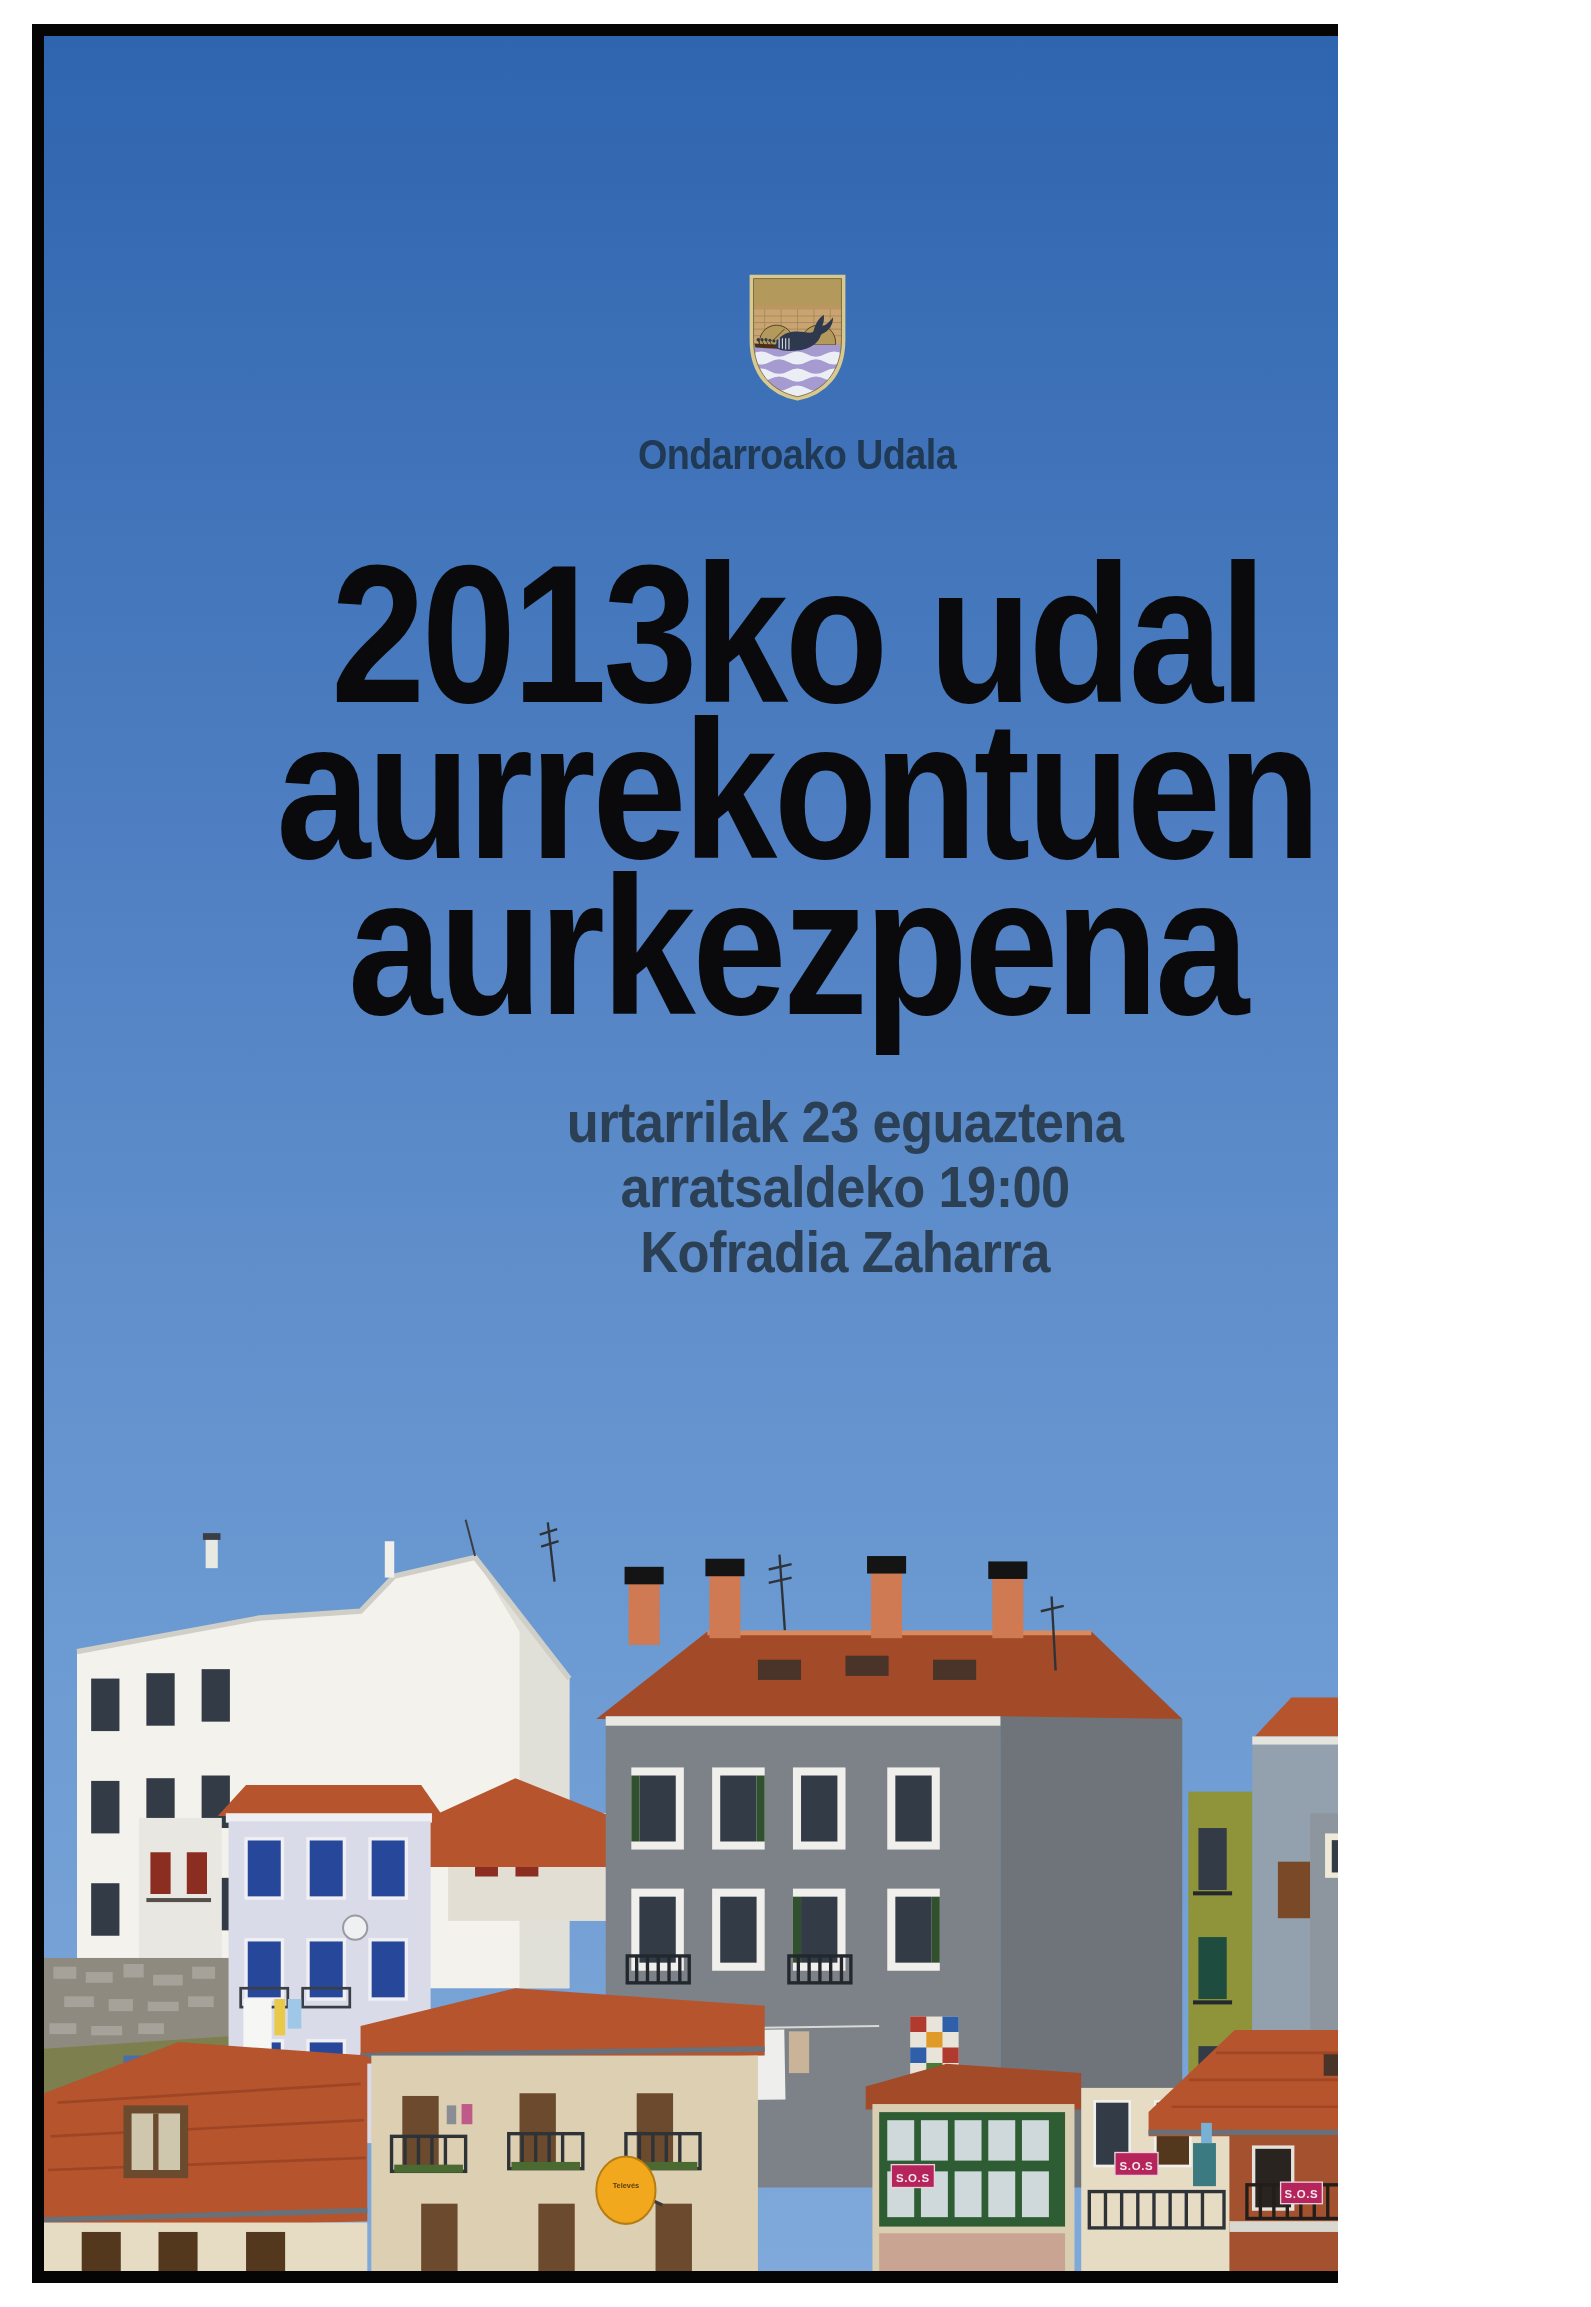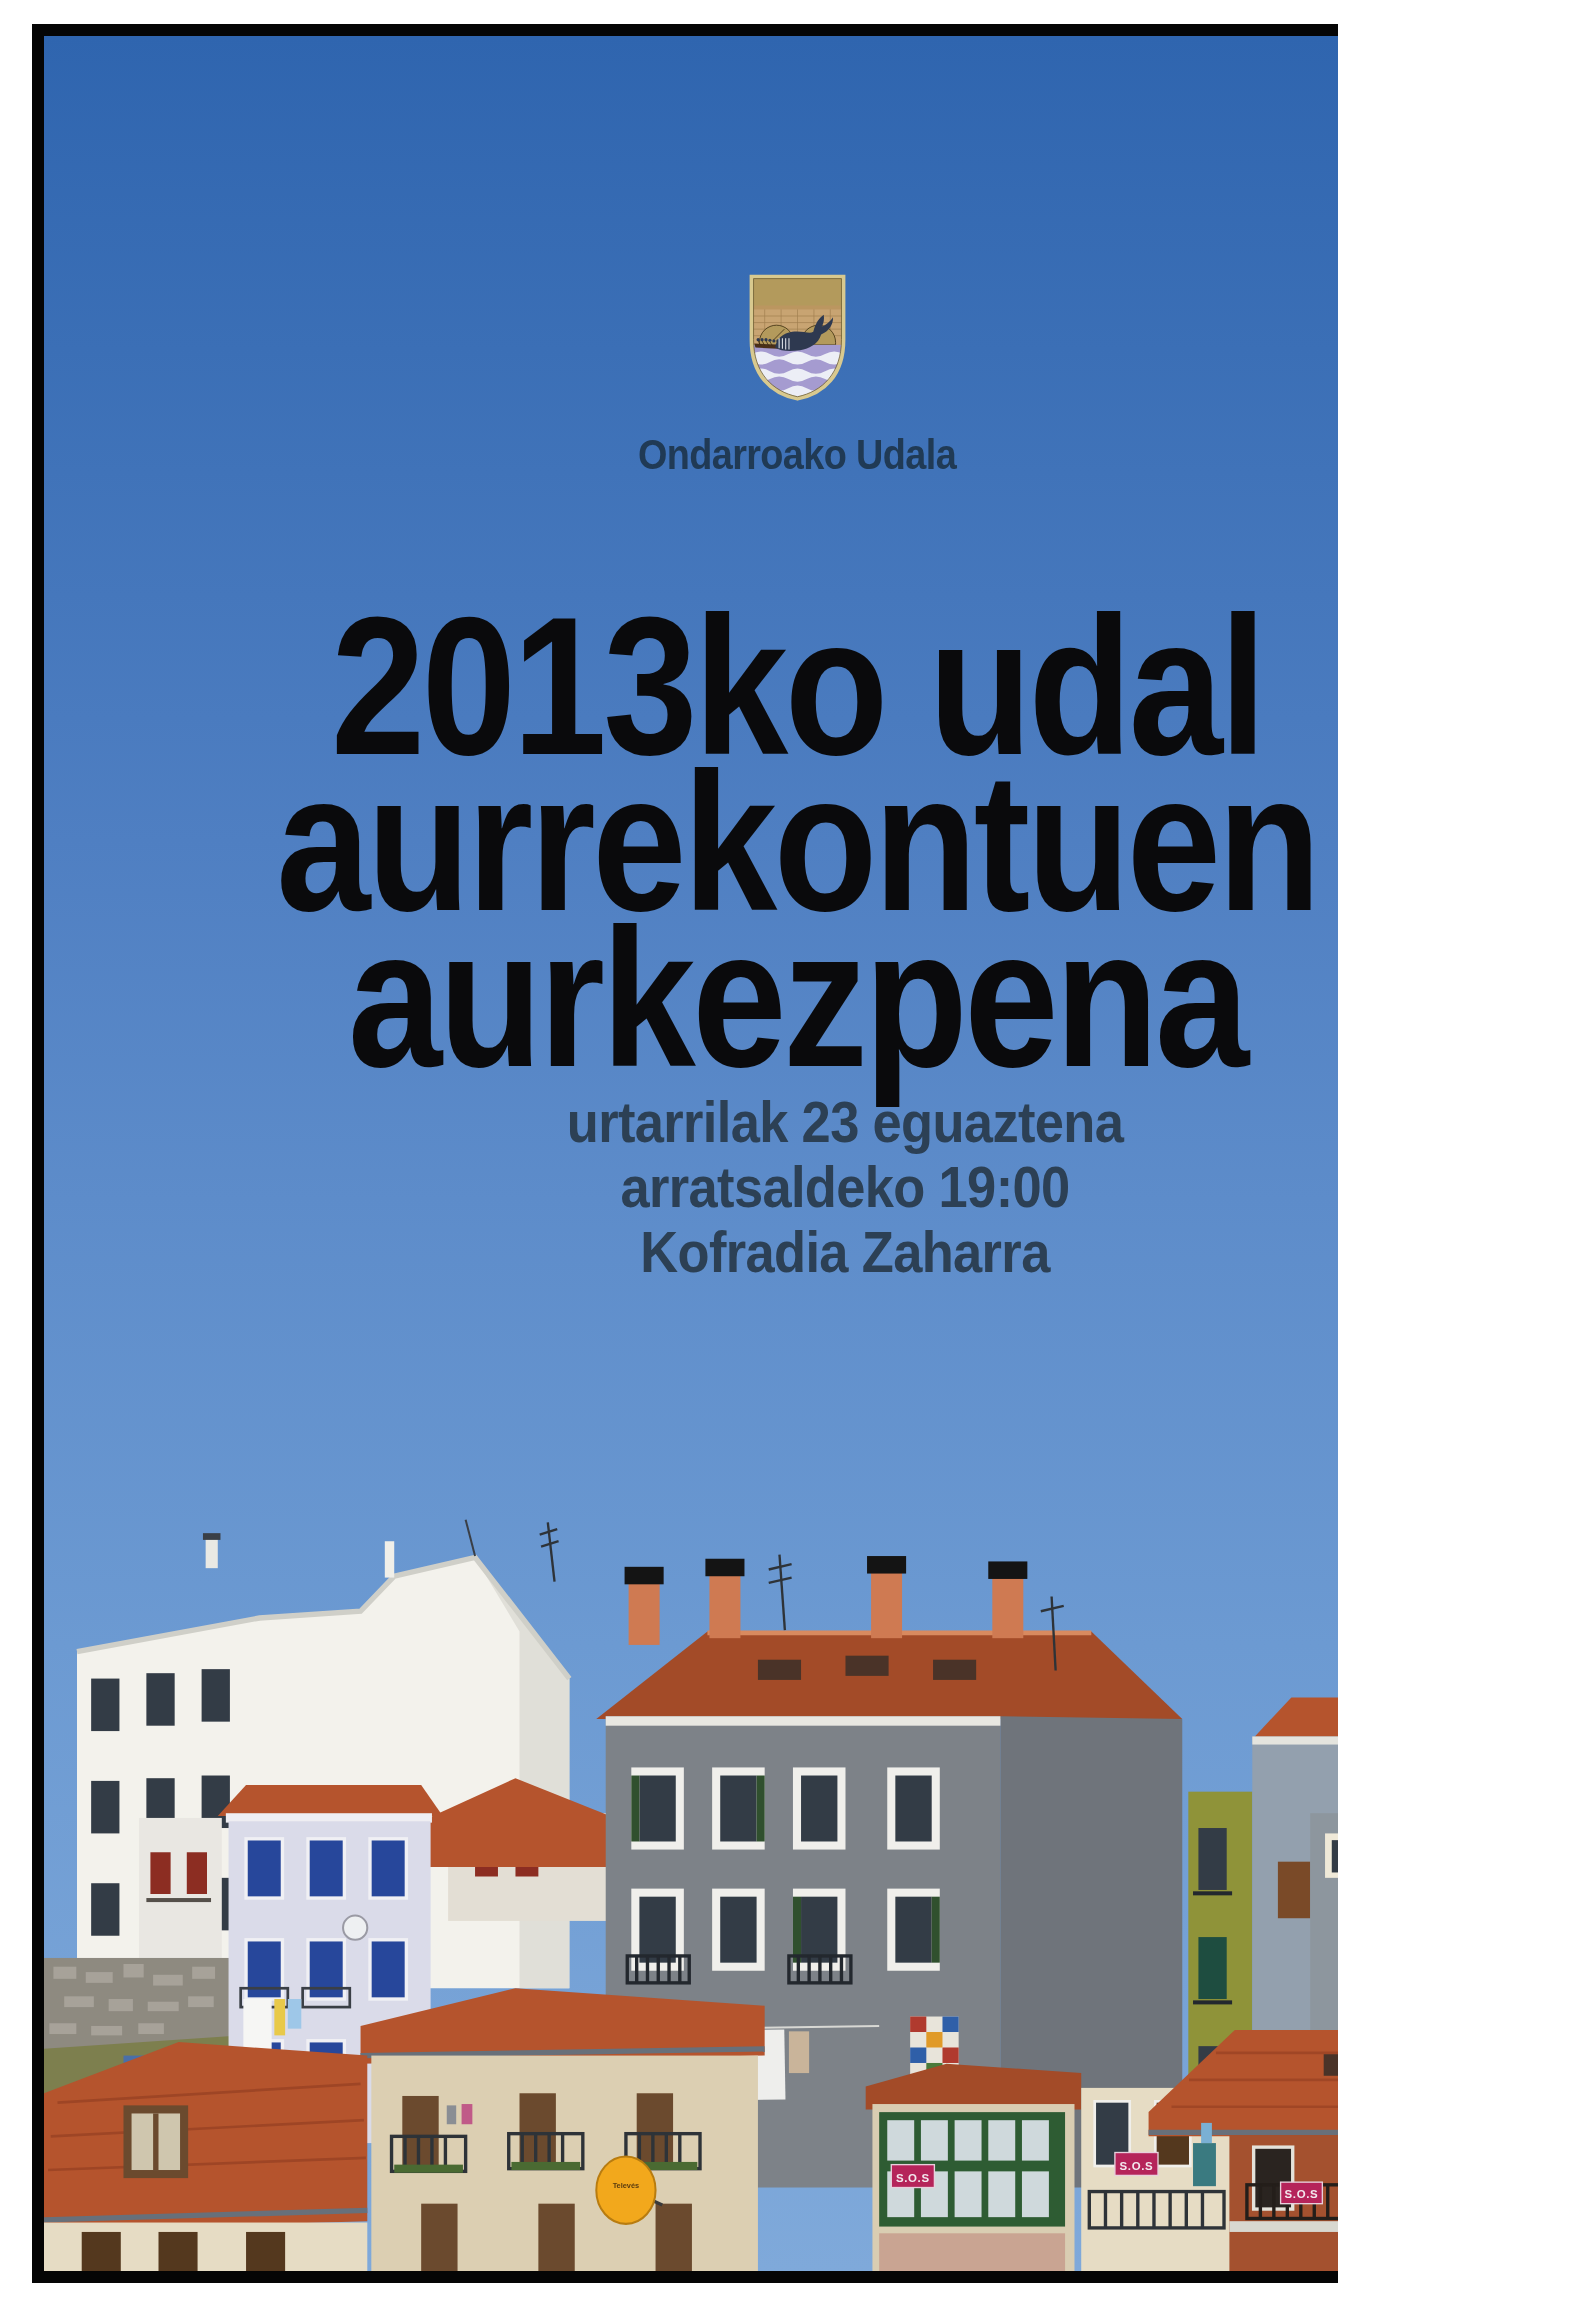--- a/index.html
+++ b/index.html
@@ -20,21 +20,21 @@
         font-family:"Liberation Sans",sans-serif;}
   .poster{position:absolute;left:32px;top:24px;width:1530px;height:2259px;
           border:12px solid #050505;box-sizing:border-box;background:#000;}
   .inner{position:relative;width:1506px;height:2235px;overflow:hidden;
          background:linear-gradient(180deg,var(--sky-top) 0%,#3b6fb6 14%,var(--sky-mid) 36%,
                     #5d8cca 52%,var(--sky-low) 72%,var(--sky-horizon) 100%);}
   .crest{position:absolute;left:701px;top:235px;width:105px;height:132px;}
   .org{position:absolute;left:0;top:397px;width:1506px;text-align:center;
        font-size:43px;line-height:43px;font-weight:bold;color:var(--navy-dark);
        transform:scaleX(0.88);letter-spacing:-0.7px;}
-  .title{position:absolute;left:0;top:572px;width:1506px;text-align:center;
+  .title{position:absolute;left:0;top:520px;width:1506px;text-align:center;
          font-size:197px;line-height:156px;font-weight:bold;color:var(--ink);}
   .title .tline{transform:scaleX(0.86);transform-origin:50% 50%;letter-spacing:-4px;white-space:nowrap;}
   .subtitle{position:absolute;left:0;top:1054px;width:1506px;text-align:center;
             font-size:57px;line-height:65px;font-weight:bold;color:var(--navy);padding-left:48px;}
   .subtitle .sline{transform:scaleX(0.92);transform-origin:50% 50%;letter-spacing:-0.7px;white-space:nowrap;}
   .town{position:absolute;left:0;bottom:0;width:1506px;height:754px;display:block;}
   .sos-text{font:bold 17px "Liberation Sans",sans-serif;fill:#f3e8ee;letter-spacing:1px;}
   .dish-text{font:bold 11px "Liberation Sans",sans-serif;fill:#5a3c10;}
 </style>
 </head>

